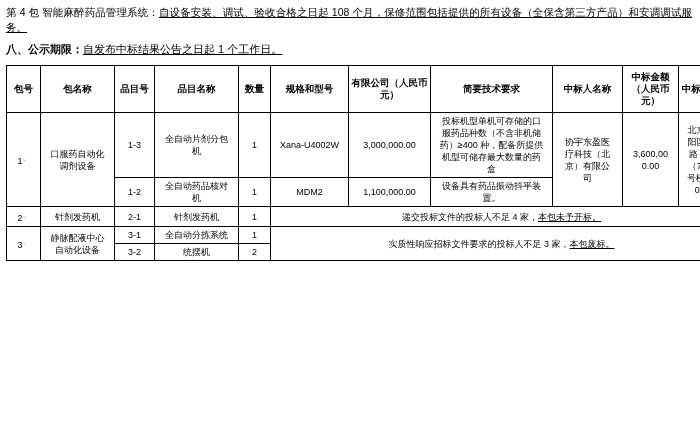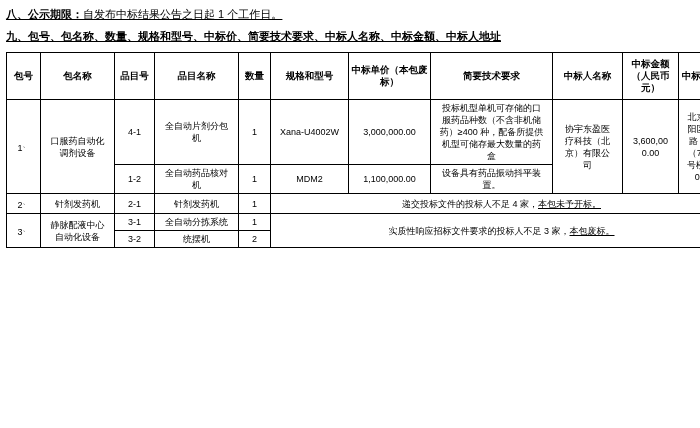--- a/index.html
+++ b/index.html
@@ -31,21 +31,20 @@
   .para-1 {
     padding-top: 5px;
   }
   .u { text-decoration: underline; }
   .heading {
     font-size: 11px;
     font-weight: bold;
     line-height: 16px;
     margin: 0;
     padding: 6px 6px 0 6px;
-    text-decoration: underline;
   }
   table.bid {
     border-collapse: collapse;
     margin: 8px 0 0 6px;
     width: 688px;
     table-layout: fixed;
   }
   table.bid td, table.bid th {
     border: 1px solid #000000;
     font-size: 9px;
@@ -88,24 +87,24 @@
   .sup {
     font-size: 7px;
     vertical-align: super;
   }
 </style>
 </head>
 <body>
 
 <div class="page">
 
+  <p class="para para-1"><span>第 4 包 智能麻醉药品管理系统：</span><span class="u">自设备安装、调试、验收合格之日起 108 个月，保修范围包括提供的所有设备（全保含第三方产品）和安调调试服务。</span></p>
 
   <p class="heading"><span>八、</span><span>公示期限：</span><span class="u" style="font-weight:normal">自发布中标结果公告之日起 1 个工作日。</span></p>
 
-  <p class="heading"><span>九、</span><span>包号、包名称、数量、规格和型号、中标价、简要技术要求、中标人名称、中标金额、中标人地址</span></p>
 
   <table class="bid">
     <colgroup>
       <col class="w-bh">
         <col class="w-bm">
         <col class="w-pm">
         <col class="w-pmn">
         <col class="w-sl">
       <col class="w-gg">
         <col class="w-dj">
@@ -115,33 +114,33 @@
         <col class="w-dz">
     </colgroup>
     <thead>
       <tr>
         <th>包号</th>
         <th>包名称</th>
         <th>品目号</th>
         <th>品目名称</th>
         <th>数量</th>
         <th>规格和型号</th>
-        <th>中标单价（本包废标）</th>
+        <th>有限公司（人民币元）</th>
         <th>简要技术要求</th>
         <th>中标人名称</th>
         <th>中标金额（人民币元）</th>
         <th>中标人地址</th>
       </tr>
     </thead>
     <tbody>
 
       <tr>
         <td rowspan="2" class="cell-pkg"><span>1</span><span class="sup">、</span></td>
         <td rowspan="2" class="cell-pkg">口服药自动化调剂设备</td>
-        <td>4-1</td>
+        <td>1-3</td>
         <td class="left">全自动片剂分包机</td>
         <td>1</td>
         <td>Xana-U4002W</td>
         <td class="money">3,000,000.00</td>
         <td class="just">投标机型单机可存储的口服药品种数（不含非机储药）≥400 种，配备所提供机型可储存最大数量的药盒</td>
         <td rowspan="2" class="just">协宇东盈医疗科技（北京）有限公司</td>
         <td rowspan="2">3,600,000.00</td>
         <td rowspan="2" class="just">北京市朝阳区建国路 88 号（7 一10 号楼）1809 室</td>
       </tr>
 

